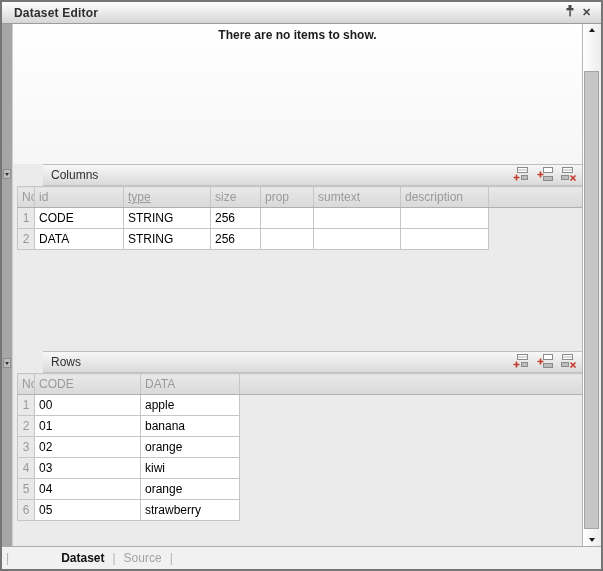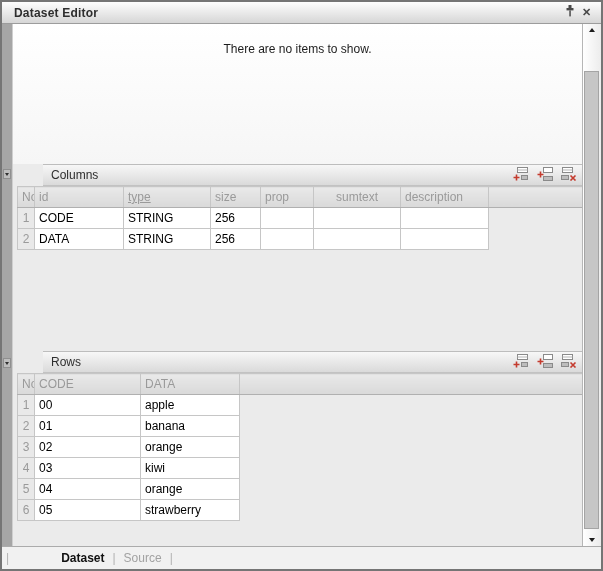--- a/index.html
+++ b/index.html
@@ -27,21 +27,21 @@
     position:absolute;left:1px;width:8px;height:10px;
     background:#bdbdbd;border:1px solid #8f8f8f;box-sizing:border-box;
     display:flex;align-items:center;justify-content:center;
   }
   .collapse-btn.c1{top:145px;}
   .collapse-btn.c2{top:334px;}
   .tri-down{width:0;height:0;border-left:2.5px solid transparent;border-right:2.5px solid transparent;border-top:3.5px solid #2f2f2f;}
   .main{flex:1;min-width:0;display:flex;flex-direction:column;background:#ebebeb;}
   
   .empty-panel{height:140px;background:linear-gradient(#ffffff,#f6f6f6);}
-  .empty-msg{text-align:center;padding-top:18px;color:#1c1c1c;}
+  .empty-msg{text-align:center;padding-top:4px;color:#1c1c1c;font-weight:bold;}
   
   .section-header{
     height:22px;box-sizing:border-box;
     background:linear-gradient(#f7f7f7,#dadada);
     border-top:1px solid #bdbdbd;border-bottom:1px solid #c2c2c2;
     display:flex;align-items:center;padding:0 5px 0 8px;color:#2e2e2e;margin-left:30px;
   }
   .sec-toolbar{margin-left:auto;display:flex;gap:7px;align-items:center;}
   .tool-btn{width:17px;height:15px;display:flex;align-items:center;justify-content:center;}
   
@@ -59,21 +59,21 @@
   .grid td{background:#ffffff;color:#000;}
   .grid td.row-num{background:#e9e9e9;color:#9a9a9a;text-align:center;padding:0 2px;}
   .grid td.filler-cell{background:transparent;border:none;}
   .grid th.filler-cell{border-right:none;}
   
   .columns-grid th:nth-child(1){width:17px;}
   .columns-grid th:nth-child(2){width:89px;}
   .columns-grid th:nth-child(3){width:87px;text-decoration:underline;}
   .columns-grid th:nth-child(4){width:50px;}
   .columns-grid th:nth-child(5){width:53px;margin-top:12px;}
-  .columns-grid th:nth-child(6){width:87px;text-align:center;}
+  .columns-grid th:nth-child(6){width:87px;}
   .columns-grid th:nth-child(7){width:88px;}
   .rows-grid th:nth-child(1){width:17px;}
   .rows-grid th:nth-child(2){width:106px;}
   .rows-grid th:nth-child(3){width:99px;}
   .filler1{height:101px;}
   .bottom-filler{flex:1;}
   
   .scrollbar{flex:0 0 18px;position:relative;background:linear-gradient(to right,#ffffff,#ececec);border-left:1px solid #b6b6b6;}
   .sb-arrow{position:absolute;left:0;right:0;display:flex;justify-content:center;}
   .sb-up{top:4px;}

